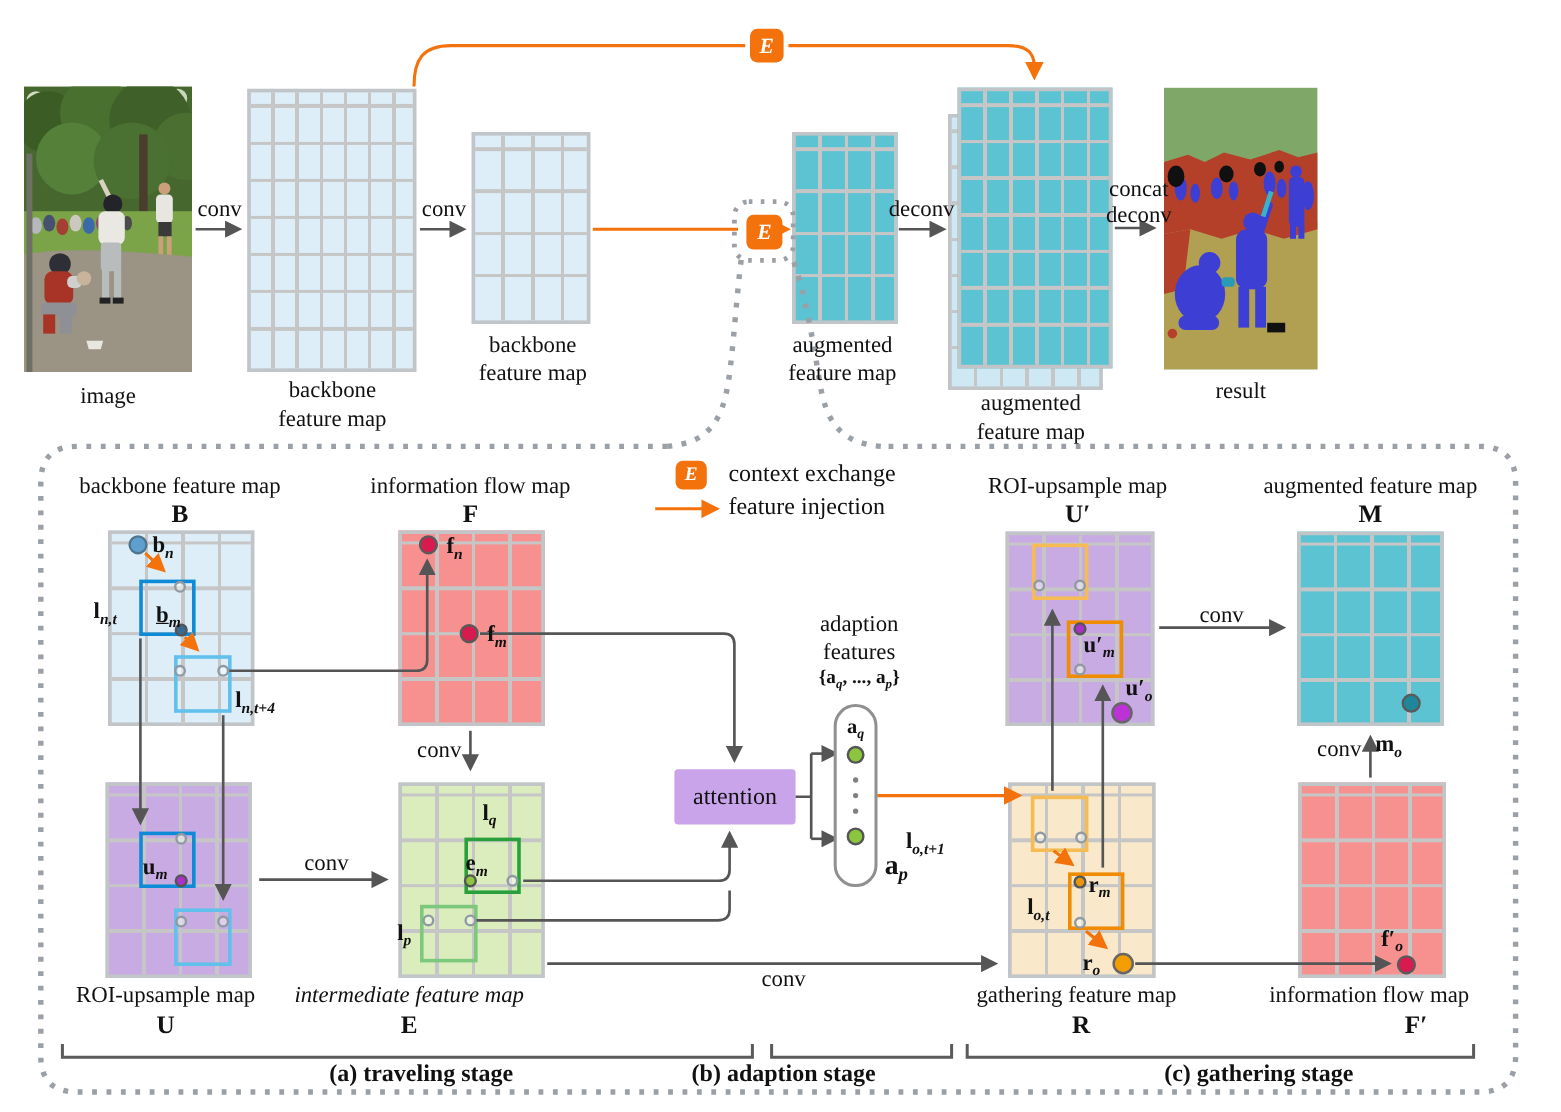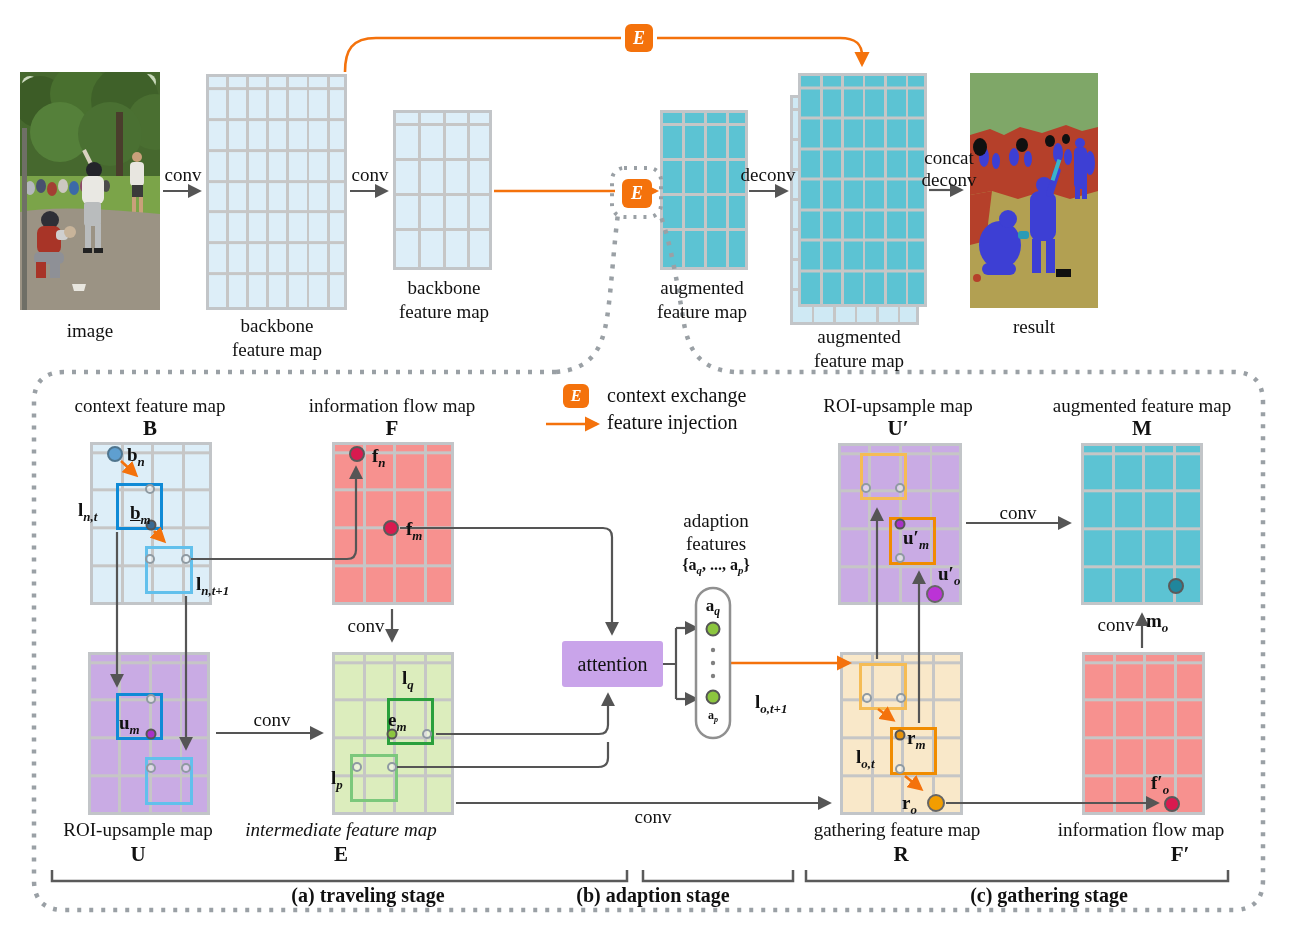--- a/index.html
+++ b/index.html
@@ -161,21 +161,21 @@
     <ellipse cx="80" cy="68" rx="5" ry="6" fill="#101010"></ellipse>
       <ellipse cx="96" cy="66" rx="4" ry="5" fill="#101010"></ellipse>
     <rect x="86" y="196" width="15" height="8" fill="#101010"></rect>
   </svg>
   <div class="lbl" style="left:1034px;top:316px;">result</div>
 
   <div class="ebadge" style="left:625px;top:24px;width:28px;height:28px;">E</div>
   <div class="ebadge" style="left:622px;top:179px;width:30px;height:29px;">E</div>
 
   <div class="gmap dgrid" style="left:90px;top:442px;width:122px;height:163px;background-color:#ddeef8;"></div>
-  <div class="lbl" style="left:150px;top:395px;">context feature map</div>
+  <div class="lbl" style="left:150px;top:395px;">backbone feature map</div>
   <div class="lbl letter math" style="left:150px;top:416px;">B</div>
 
   <div class="gmap dgrid" style="left:332px;top:442px;width:122px;height:163px;background-color:#f7918f;"></div>
   <div class="lbl" style="left:392px;top:395px;">information flow map</div>
   <div class="lbl letter math" style="left:392px;top:416px;">F</div>
 
   <div class="gmap dgrid" style="left:838px;top:443px;width:124px;height:162px;background-color:#c9abe4;"></div>
   <div class="lbl" style="left:898px;top:395px;">ROI-upsample map</div>
   <div class="lbl letter math" style="left:898px;top:416px;">U′</div>
 
@@ -320,49 +320,49 @@
   <div class="fdot" style="left:901px;top:698px;"></div>
   <div class="dot" style="left:900px;top:735px;width:11px;height:11px;background:#e8940c;border:2px solid #555;"></div>
   <div class="fdot" style="left:900px;top:769px;"></div>
   <div class="dot" style="left:936px;top:803px;width:18px;height:18px;background:#f29d00;border:2.5px solid #666;"></div>
 
   <div class="dot" style="left:1172px;top:804px;width:16px;height:16px;background:#d91a4f;border:2.5px solid #5a5a5a;"></div>
 
   <div class="lbl-l math" style="left:127px;top:444px;">b<sub>n</sub></div>
   <div class="lbl-l math" style="left:78px;top:499px;">l<sub>n,t</sub></div>
   <div class="lbl-l math" style="left:130px;top:502px;text-decoration:underline;">b<sub>m</sub></div>
-  <div class="lbl-l math" style="left:196px;top:573px;">l<sub>n,t+1</sub></div>
+  <div class="lbl-l math" style="left:196px;top:573px;">l<sub>n,t+4</sub></div>
   <div class="lbl-l math" style="left:372px;top:445px;">f<sub>n</sub></div>
   <div class="lbl-l math" style="left:406px;top:518px;">f<sub>m</sub></div>
   <div class="lbl-l math" style="left:119px;top:712px;">u<sub>m</sub></div>
   <div class="lbl-l math" style="left:402px;top:667px;">l<sub>q</sub></div>
   <div class="lbl-l math" style="left:388px;top:709px;">e<sub>m</sub></div>
   <div class="lbl-l math" style="left:331px;top:767px;">l<sub>p</sub></div>
   <div class="lbl-l math" style="left:903px;top:527px;">u′<sub>m</sub></div>
   <div class="lbl-l math" style="left:938px;top:563px;">u′<sub>o</sub></div>
   <div class="lbl-l math" style="left:1146px;top:562px;margin-top:48px;">m<sub>o</sub></div>
   <div class="lbl-l math" style="left:755px;top:691px;">l<sub>o,t+1</sub></div>
   <div class="lbl-l math" style="left:907px;top:727px;">r<sub>m</sub></div>
   <div class="lbl-l math" style="left:856px;top:746px;">l<sub>o,t</sub></div>
   <div class="lbl-l math" style="left:902px;top:792px;">r<sub>o</sub></div>
   <div class="lbl-l math" style="left:1151px;top:772px;">f′<sub>o</sub></div>
 
   <div class="lbl" style="left:716px;top:510px;">adaption</div>
   <div class="lbl" style="left:716px;top:533px;">features</div>
   <div class="lbl math" style="left:716px;top:556px;font-size:16px;">{a<sub>q</sub>, ..., a<sub>p</sub>}</div>
   <div class="lbl math" style="left:713px;top:596px;font-size:17px;z-index:8;">a<sub>q</sub></div>
-  <div class="lbl math" style="left:713px;top:708px;font-size:12px;z-index:8;">a<sub>p</sub></div>
+  <div class="lbl math" style="left:747px;top:708px;font-size:23px;z-index:8;">a<sub>p</sub></div>
 
   <div class="lbl" style="left:366px;top:615px;">conv</div>
   <div class="lbl" style="left:272px;top:709px;">conv</div>
   <div class="lbl" style="left:653px;top:806px;">conv</div>
   <div class="lbl" style="left:1018px;top:502px;">conv</div>
   <div class="lbl" style="left:1116px;top:614px;">conv</div>
 
   <div class="ebadge" style="left:563px;top:384px;width:26px;height:24px;font-size:16px;">E</div>
   <div class="lbl-l" style="left:607px;top:384px;font-size:20px;">context exchange</div>
   <div class="lbl-l" style="left:607px;top:411px;font-size:20px;">feature injection</div>
 
-  <div class="lbl stage-lbl" style="left:368px;top:884px;">(a) traveling stage</div>
+  <div class="lbl stage-lbl" style="left:351px;top:884px;">(a) traveling stage</div>
   <div class="lbl stage-lbl" style="left:653px;top:884px;">(b) adaption stage</div>
   <div class="lbl stage-lbl" style="left:1049px;top:884px;">(c) gathering stage</div>
 
 </div>
 
 </body></html>

